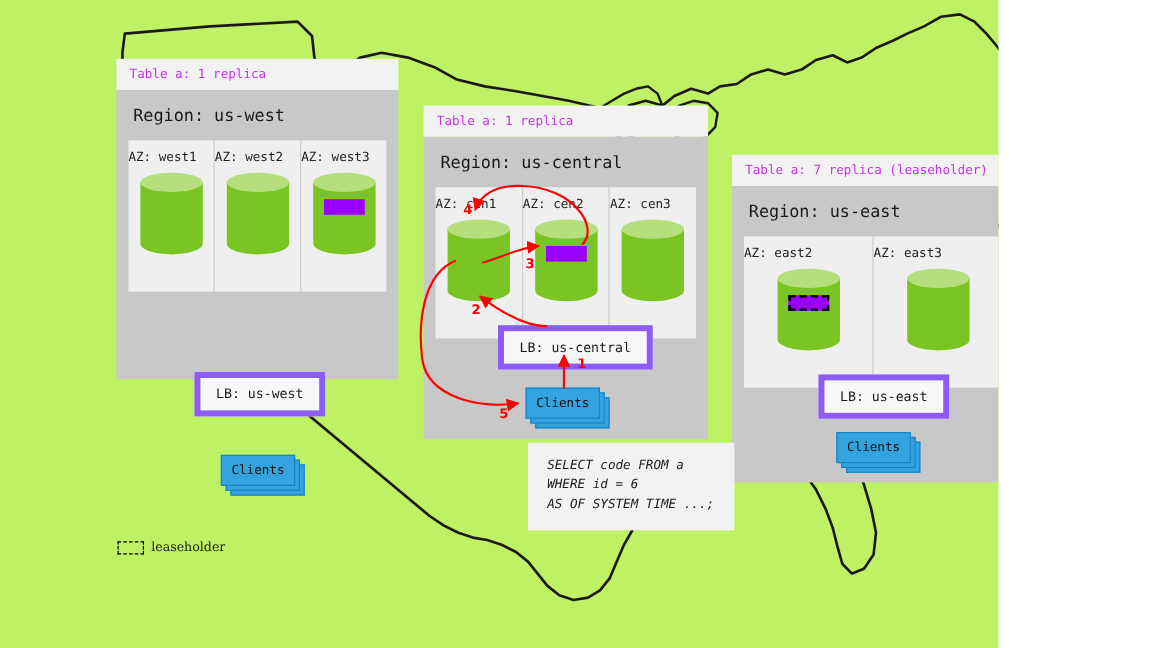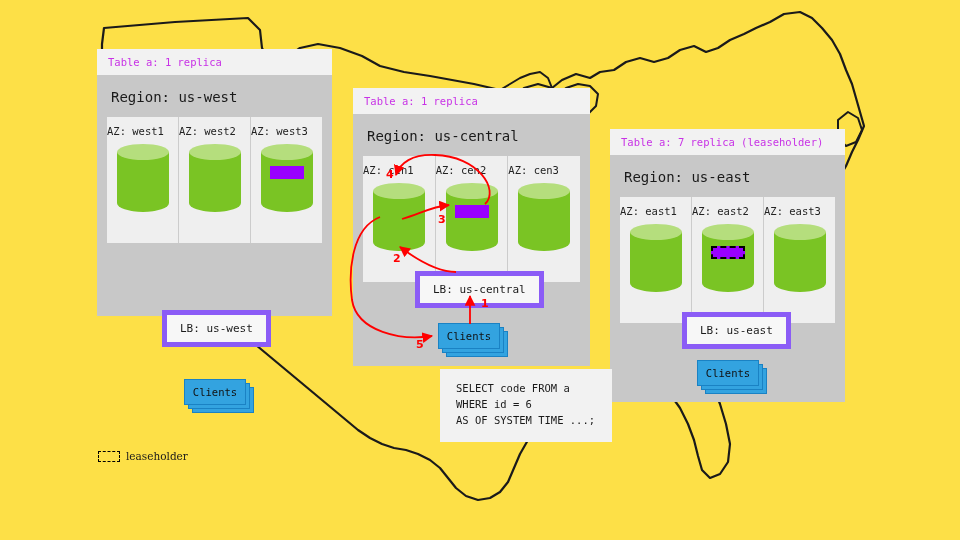--- a/index.html
+++ b/index.html
@@ -2,23 +2,23 @@
 <html><head>
 <meta charset="utf-8">
 <style>
   html, body {
     margin: 0;
     padding: 0;
     background: #ffffff;
   }
   #stage {
     position: relative;
-    width: 960px;
+    width: 832px;
     height: 540px;
-    background: #fde047;
+    background: #bef264;
     overflow: hidden;
     font-family: "DejaVu Sans Mono", "Liberation Mono", monospace;
   }
   #usmap {
     position: absolute;
     left: 0; top: 0;
     width: 960px; height: 540px;
     pointer-events: none;
   }
   #arrows {
@@ -147,20 +147,21 @@
   
   .sqlbox {
     position: absolute;
     background: #f2f2f2;
     font-size: 10.5px;
     line-height: 1.5;
     color: #1a1a1a;
     padding: 12px 16px 14px 16px;
     white-space: pre;
     z-index: 15;
+    font-style: italic;
   }
 
   
   .legend {
     position: absolute;
     display: flex;
     align-items: center;
     gap: 6px;
     z-index: 30;
   }
@@ -297,27 +298,20 @@
   <div class="sqlbox" style="left:440px; top:369px; width:140px;">SELECT code FROM a
 WHERE id = 6
 AS OF SYSTEM TIME ...;</div>
 
   <div class="region" id="region-us-east" style="left:610px; top:129px; width:235px;">
     <div class="region-header">Table a: 7 replica (leaseholder)</div>
     <div class="region-body" style="height:247px;">
       <div class="region-title">Region: us-east</div>
       <div class="az-row" style="height:126px;">
         <div class="az-cell">
-          <div class="az-label">AZ: east1</div>
-          <div class="cyl">
-            <div class="body"></div>
-            <div class="top"></div>
-          </div>
-        </div>
-        <div class="az-cell">
           <div class="az-label">AZ: east2</div>
           <div class="cyl">
             <div class="body"></div>
             <div class="top"></div>
             <div class="replica leaseholder"></div>
           </div>
         </div>
         <div class="az-cell">
           <div class="az-label">AZ: east3</div>
           <div class="cyl">

